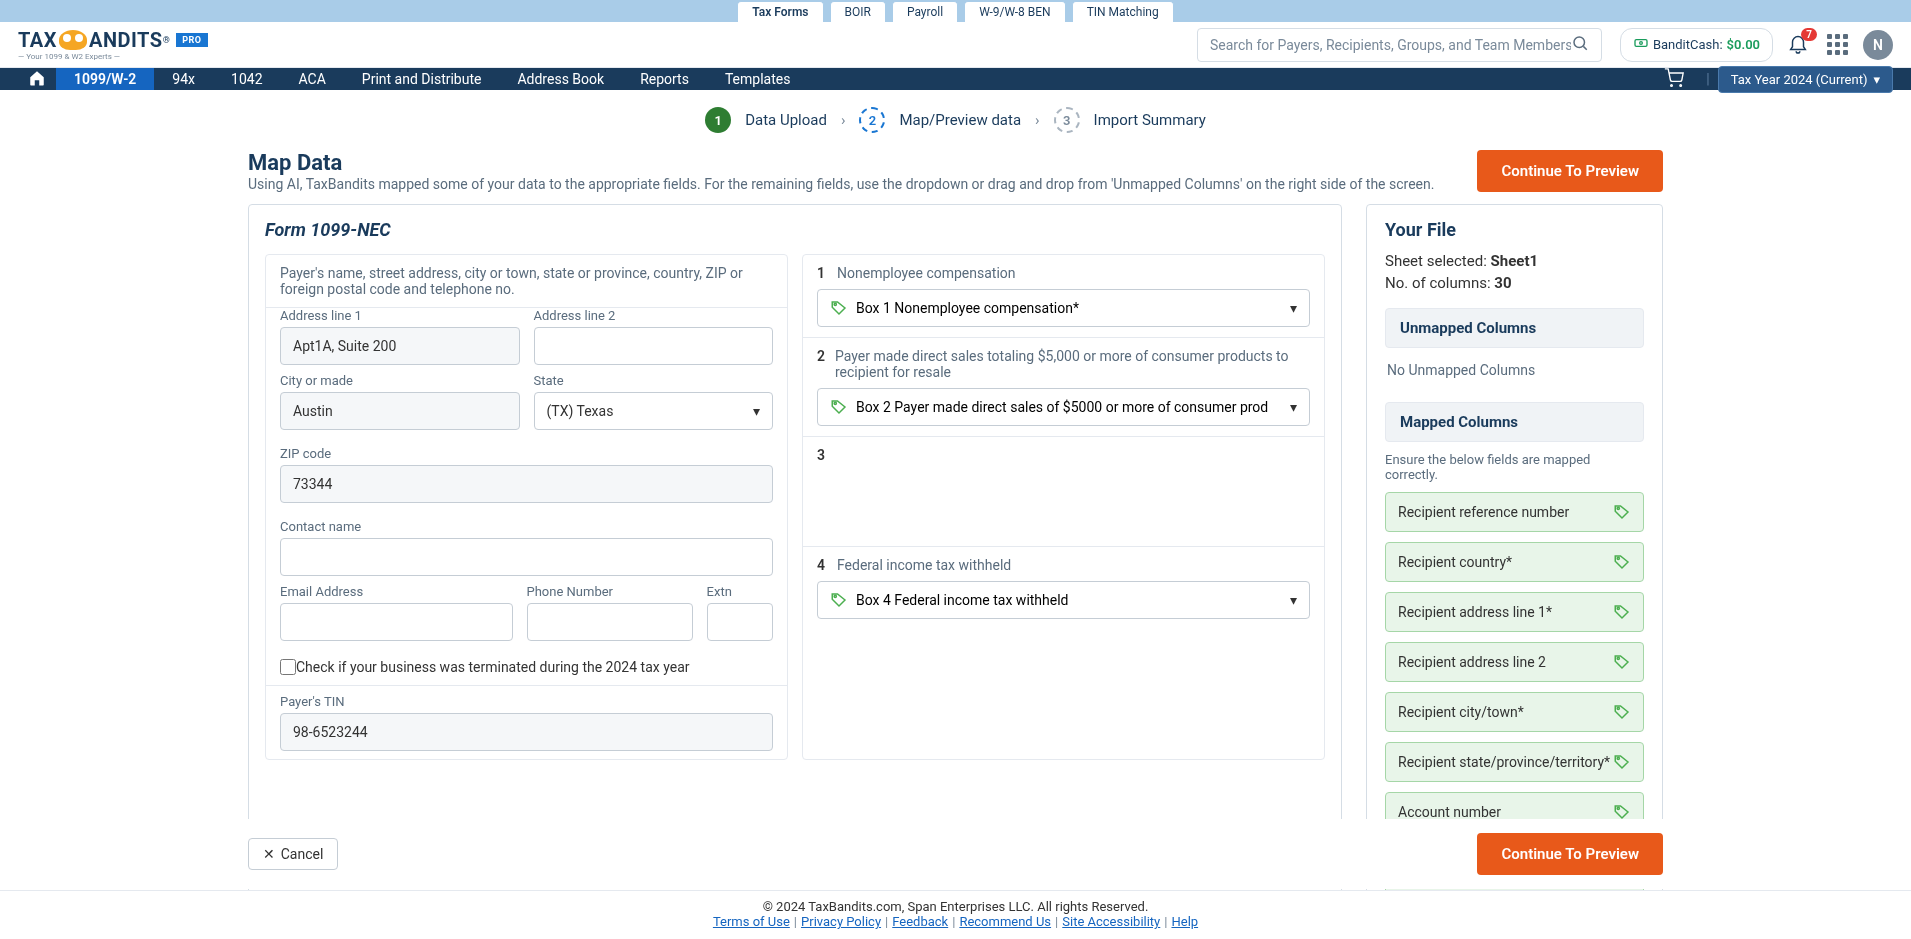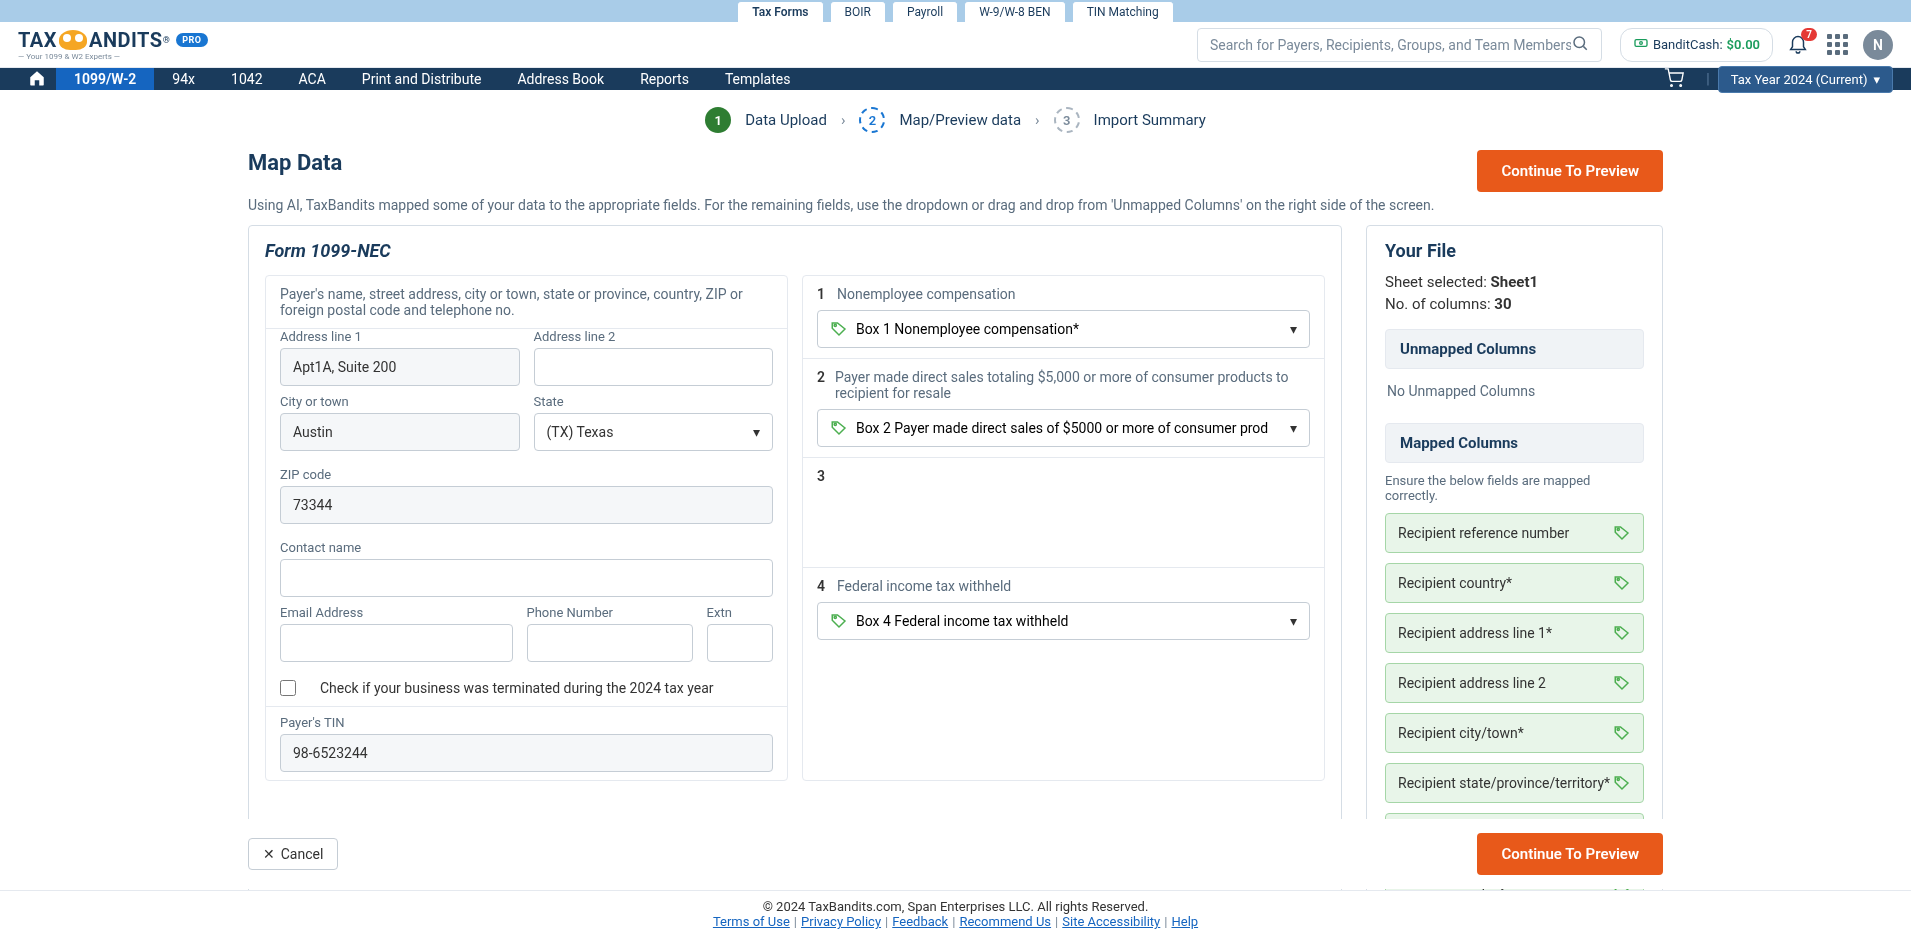--- a/index.html
+++ b/index.html
@@ -11,21 +11,21 @@
   .top-tab.active { font-weight: 600; }
 
   
   .header { background: #fff; height: 46px; display: flex; align-items: center; padding: 0 18px; border-bottom: 1px solid #e5e9ef; }
   .logo { display: flex; flex-direction: column; font-weight: 700; color: #1a3b5c; font-size: 20px; letter-spacing: 0.5px; position: relative; }
   .logo-main { display: flex; align-items: center; }
   .logo-owl { width: 28px; height: 20px; background: #f5a623; border-radius: 50% 50% 40% 40%; position: relative; margin: 0 2px; }
   .logo-owl::before, .logo-owl::after { content: ''; position: absolute; width: 8px; height: 8px; background: #fff; border-radius: 50%; top: 4px; }
   .logo-owl::before { left: 4px; } .logo-owl::after { right: 4px; }
   .logo-sub { font-size: 8px; font-weight: 400; color: #7a8a9a; letter-spacing: 0; }
-  .logo-pro { background: #1976d2; color: #fff; font-size: 9px; padding: 2px 6px; border-radius: 7px; margin-left: 6px; font-weight: 700; }
+  .logo-pro { background: #1976d2; color: #fff; font-size: 9px; padding: 2px 6px; border-radius: 0; margin-left: 6px; font-weight: 700; }
   .header-spacer { flex: 1; }
   .search-box { background: #fff; border: 1px solid #d5dde5; border-radius: 4px; height: 34px; width: 405px; display: flex; align-items: center; padding: 0 12px; color: #7a8a9a; font-size: 14px; margin-right: 18px; }
   .search-box input { border: none; outline: none; flex: 1; font-size: 14px; color: #333; }
   .search-box input::placeholder { color: #7a8a9a; }
   .bandit-cash { background: #fff; border: 1px solid #d5dde5; border-radius: 12px; height: 34px; padding: 0 12px; display: flex; align-items: center; font-size: 13px; color: #1a3b5c; margin-right: 14px; gap: 4px; }
   .bandit-cash .amount { color: #1a9c5c; font-weight: 600; }
   .bell { position: relative; width: 26px; height: 26px; margin-right: 14px; cursor: pointer; }
   .bell svg { width: 22px; height: 22px; stroke: #1a3b5c; fill: none; stroke-width: 1.6; }
   .bell-badge { position: absolute; top: -4px; right: -4px; background: #e53935; color: #fff; font-size: 10px; border-radius: 8px; padding: 1px 5px; font-weight: 600; }
   .apps-icon { width: 22px; height: 22px; margin-right: 14px; cursor: pointer; display: grid; grid-template-columns: repeat(3,5px); grid-template-rows: repeat(3,5px); gap: 3px; }
@@ -48,41 +48,41 @@
   .stepper { height: 60px; display: flex; align-items: center; justify-content: center; gap: 14px; font-size: 15px; color: #1a3b5c; }
   .step-num { width: 26px; height: 26px; border-radius: 50%; display: flex; align-items: center; justify-content: center; font-size: 13px; font-weight: 600; }
   .step-num.done { background: #2e7d32; color: #fff; }
   .step-num.current { border: 2px dashed #1976d2; color: #1976d2; }
   .step-num.pending { border: 2px dashed #aab5c0; color: #7a8a9a; }
   .step-chevron { color: #7a8a9a; }
 
   
   .page { display: flex; flex-direction: column; padding: 0 248px; height: 773px; }
   .page-header { display: flex; align-items: flex-start; margin-bottom: 12px; }
-  .page-header-text h1 { font-size: 22px; font-weight: 700; color: #1a3b5c; margin-bottom: 22px; }
+  .page-header-text h1 { font-size: 22px; font-weight: 700; color: #1a3b5c; margin-bottom: 1px; }
   .page-header-text p { font-size: 14px; color: #5a6c7d; }
   .page-header-spacer { flex: 1; }
   .primary-btn { background: #e8591a; color: #fff; border: none; border-radius: 4px; padding: 12px 24px; font-size: 15px; font-weight: 600; cursor: pointer; }
 
   .columns { display: flex; gap: 24px; flex: 1; overflow: hidden; }
   .form-panel { flex: 1; border: 1px solid #d5dde5; border-radius: 4px; padding: 14px 16px; overflow-y: auto; position: relative; }
   .form-panel::-webkit-scrollbar { width: 8px; }
   .form-panel::-webkit-scrollbar-thumb { background: #c5cdd5; border-radius: 4px; }
   .form-title { font-size: 18px; font-weight: 700; color: #1a3b5c; margin-bottom: 14px; font-style: italic; }
   .form-grid { display: flex; gap: 14px; }
   .form-left, .form-right { flex: 1; border: 1px solid #e5e9ef; border-radius: 4px; }
   .section-desc { padding: 10px 14px; font-size: 14px; color: #5a6c7d; border-bottom: 1px solid #e5e9ef; }
   .field-group { padding: 8px 14px; }
   .field-label { font-size: 13px; color: #5a6c7d; margin-bottom: 4px; display: block; }
   .field-input, .field-select { width: 100%; height: 38px; border: 1px solid #c5cdd5; border-radius: 4px; padding: 0 12px; font-size: 14px; color: #333; background: #fff; }
   .field-input.filled { background: #f5f7f9; }
   .field-row { display: flex; gap: 14px; }
   .field-row > div { flex: 1; }
   .field-select { display: flex; align-items: center; justify-content: space-between; cursor: pointer; }
-  .checkbox-row { display: flex; align-items: flex-end; gap: 24px; padding: 10px 14px; font-size: 14px; color: #333; }
+  .checkbox-row { display: flex; align-items: flex-end; gap: 0; padding: 10px 14px; font-size: 14px; color: #333; }
   .checkbox-row input { width: 16px; height: 16px; }
 
   
   .box-row { border-bottom: 1px solid #e5e9ef; padding: 10px 14px; }
   .box-row:last-child { border-bottom: none; }
   .box-label { font-size: 14px; color: #5a6c7d; margin-bottom: 8px; display: flex; gap: 8px; }
   .box-label .num { font-weight: 600; color: #333; width: 12px; }
   .mapped-select { background: #fff; border: 1px solid #c5cdd5; border-radius: 4px; height: 38px; display: flex; align-items: center; padding: 0 12px; cursor: pointer; gap: 8px; font-size: 14px; }
   .tag-icon { width: 18px; height: 18px; }
   .tag-icon svg { width: 18px; height: 18px; stroke: #4caf50; fill: none; stroke-width: 2; }
@@ -237,21 +237,21 @@
               <label class="field-label">Address line 1</label>
               <input class="field-input filled" value="Apt1A, Suite 200" style="">
             </div>
             <div>
               <label class="field-label">Address line 2</label>
               <input class="field-input" value="" style="">
             </div>
           </div>
           <div class="field-row" style="padding:0 14px 8px;">
             <div>
-              <label class="field-label">City or town</label>
+              <label class="field-label">City or made</label>
               <input class="field-input filled" value="Austin" style="">
             </div>
             <div>
               <label class="field-label">State</label>
               <div class="field-select">
                 <span>(TX) Texas</span>
                 <span>▾</span>
               </div>
             </div>
           </div>

